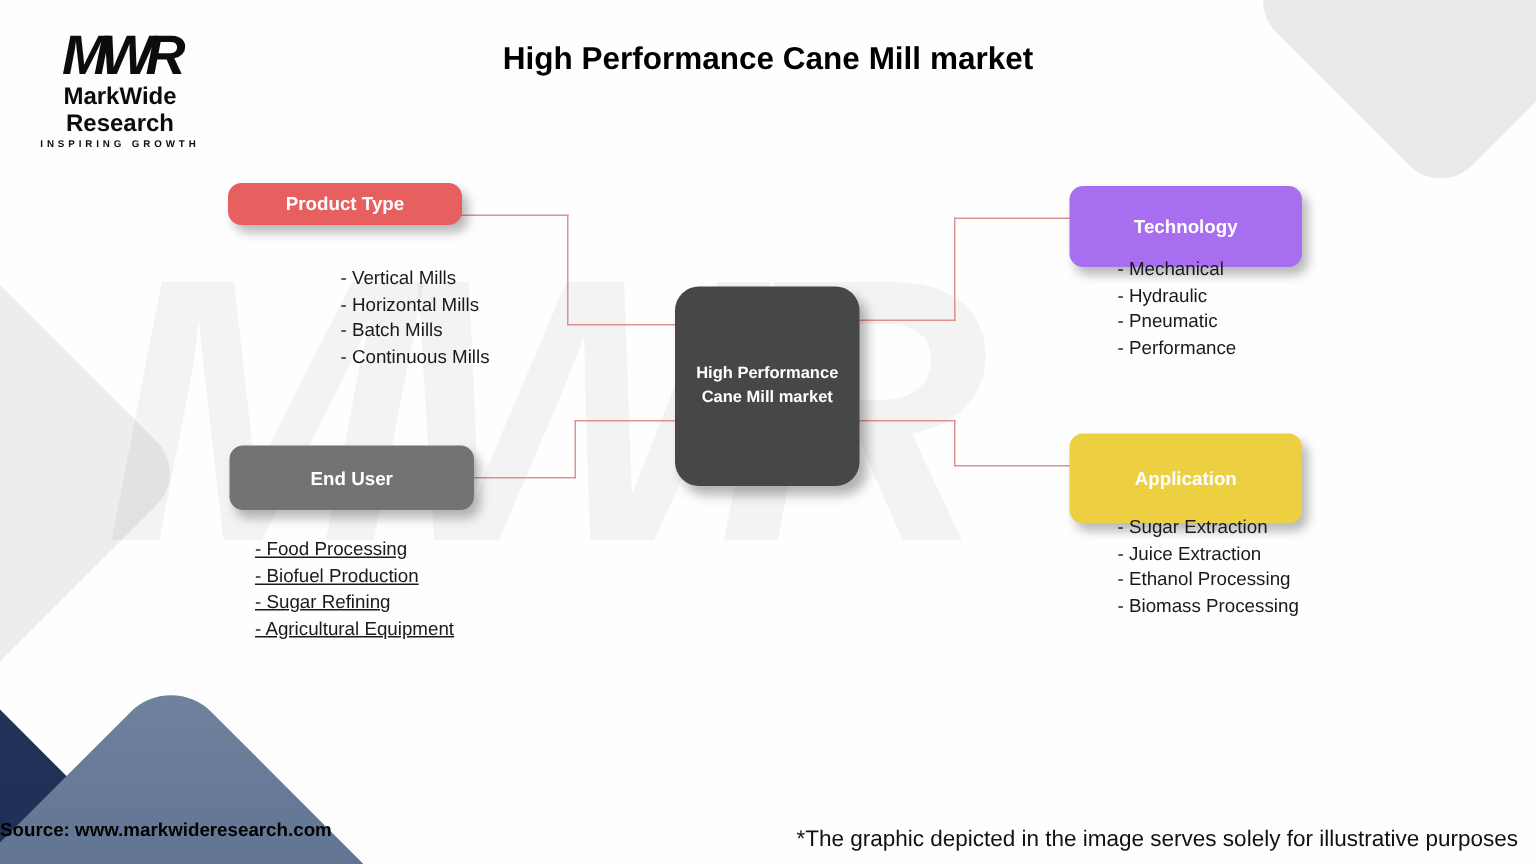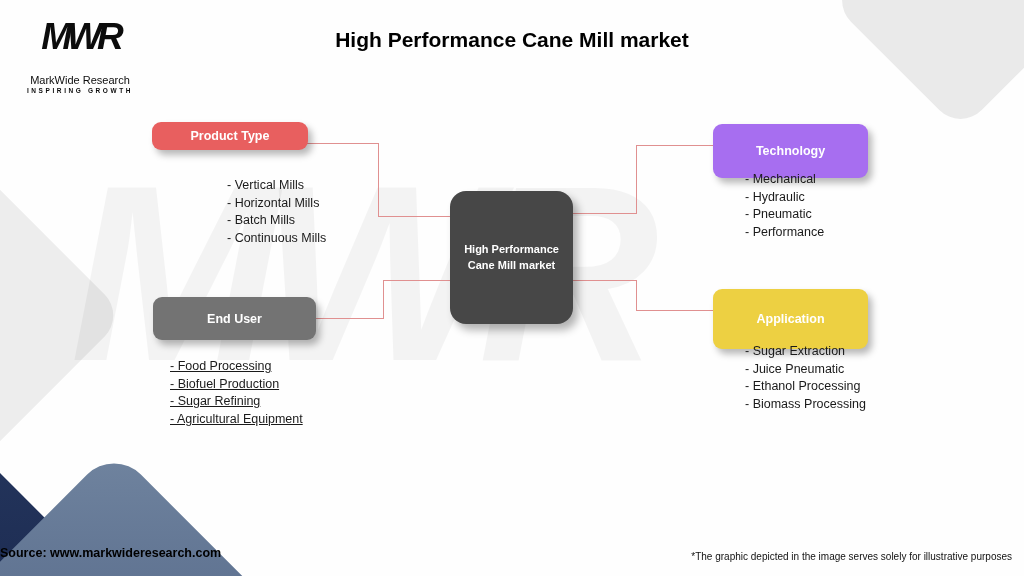--- a/index.html
+++ b/index.html
@@ -53,21 +53,21 @@
     user-select: none;
     z-index: 1;
   }
 
   
   .logo { position: absolute; left: 20px; top: 18px; z-index: 5; width: 120px; text-align: center; }
   .logo-mark {
     font-size: 37px; font-weight: 900; font-style: italic;
     letter-spacing: -5px; color: #0c0c0c; line-height: 1;
   }
-  .logo-name { font-size: 11px; font-weight: normal; color: #0c0c0c; margin-top: 19px; }
+  .logo-name { font-size: 16px; font-weight: bold; color: #0c0c0c; margin-top: 1px; }
   .logo-tagline { font-size: 6.5px; font-weight: bold; letter-spacing: 2.6px; color: #0c0c0c; margin-top: 1px; }
 
   
   .page-title {
     position: absolute; left: 0; top: 28px; width: 1024px;
     text-align: center; font-size: 21px; font-weight: bold; color: #000;
     z-index: 5;
   }
 
   
@@ -110,21 +110,21 @@
 
   
   .source-line {
     position: absolute; left: 0; top: 546px; width: 1024px;
     text-align: left; font-size: 12.5px; font-weight: bold; color: #000;
     z-index: 5;
   }
   .source-line a { color: #000; text-decoration: none; }
   .disclaimer {
     position: absolute; right: 12px; top: 551px;
-    font-size: 10px; color: #111; z-index: 5;
+    font-size: 15px; color: #111; z-index: 5;
   }
 </style>
 </head>
 <body>
 
 <div class="canvas">
 
   <div class="deco deco-top-right"></div>
   <div class="deco deco-mid-left"></div>
   <div class="deco deco-bl-navy"></div>
@@ -187,21 +187,21 @@
     <li>- Biofuel Production</li>
     <li>- Sugar Refining</li>
     <li>- Agricultural Equipment</li>
   </ul>
 
   <div class="segment-box box-application" style="background: rgb(237, 208, 66);">
     <span>Application</span>
   </div>
   <ul class="segment-list list-application">
     <li>- Sugar Extraction</li>
-    <li>- Juice Pneumatic</li>
+    <li>- Juice Extraction</li>
     <li>- Ethanol Processing</li>
     <li>- Biomass Processing</li>
   </ul>
 
   <div class="source-line">
     <span>Source:</span>
     <a href="#">www.markwideresearch.com</a>
   </div>
   <div class="disclaimer">*The graphic depicted in the image serves solely for illustrative purposes</div>
 

